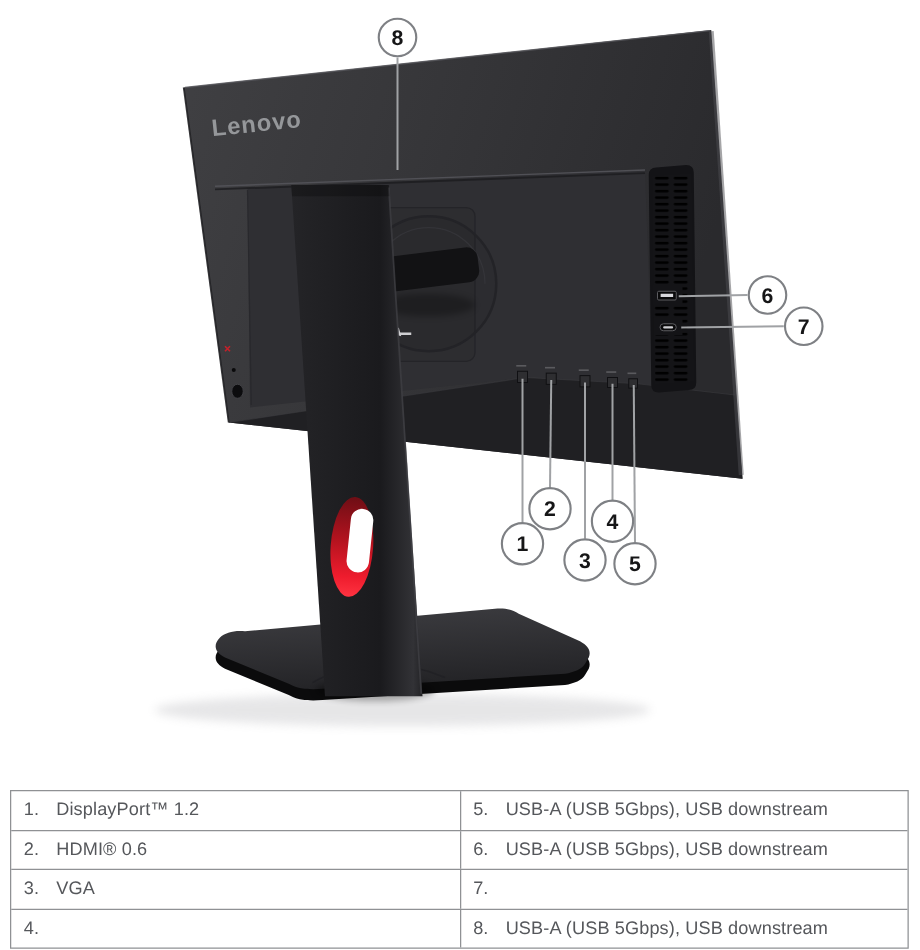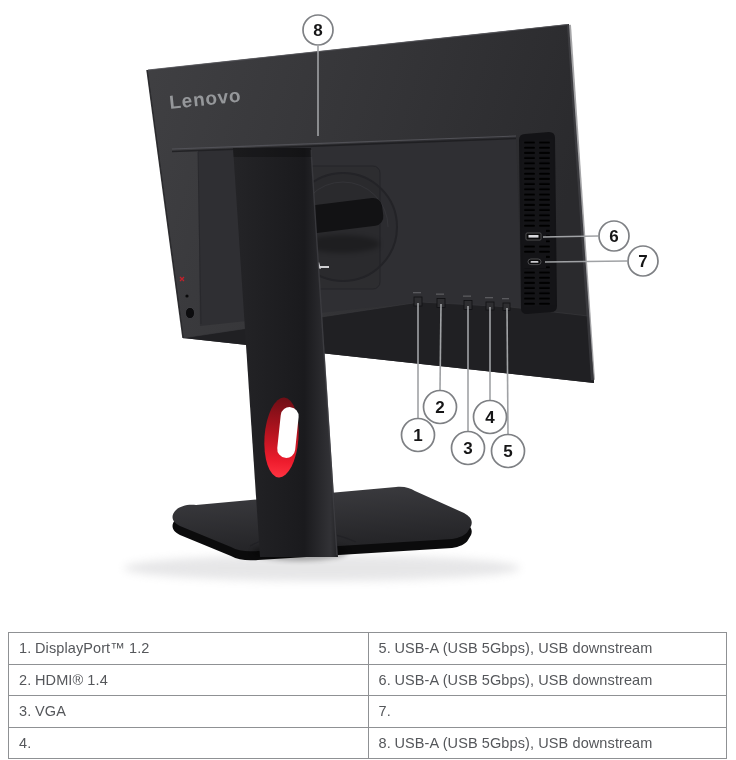--- a/index.html
+++ b/index.html
@@ -10,21 +10,21 @@
   .callout-num{font-size:17px;font-weight:700;fill:#161617;}
   .brand{font-size:19px;font-weight:600;fill:#95979a;letter-spacing:.8px;}
   
   .legend{position:absolute;left:8px;top:632px;width:719px;border:1px solid #8f9194;background:#fff;box-sizing:border-box;}
   .legend .row{display:flex;height:30.5px;border-top:1px solid #8f9194;}
   .legend .row:first-child{border-top:none;}
   .legend .cell{flex:1 1 50%;display:flex;align-items:center;padding-left:10px;box-sizing:border-box;
     color:#55575b;font-size:14.5px;letter-spacing:.1px;white-space:nowrap;overflow:hidden;}
   .legend .cell.right{border-left:1px solid #8f9194;}
   .legend .num{width:16px;flex:0 0 auto;}
-  .legend .txt{}
+  .legend .txt{margin-left:10px;}
 </style>
 </head>
 <body>
 
 <div class="stage">
 
 <svg width="736" height="620" viewBox="0 0 736 620">
   <defs>
     <linearGradient id="shellGrad" x1="0" y1="0" x2="1" y2="0.25">
       <stop offset="0" stop-color="#404043"></stop>
@@ -211,21 +211,21 @@
         <span class="txt">DisplayPort™ 1.2</span>
       </div>
       <div class="cell right">
         <span class="num">5.</span>
         <span class="txt">USB-A (USB 5Gbps), USB downstream</span>
       </div>
     </div>
     <div class="row">
       <div class="cell left">
         <span class="num">2.</span>
-        <span class="txt">HDMI® 1.4</span>
+        <span class="txt">HDMI® 0.6</span>
       </div>
       <div class="cell right">
         <span class="num">6.</span>
         <span class="txt">USB-A (USB 5Gbps), USB downstream</span>
       </div>
     </div>
     <div class="row">
       <div class="cell left">
         <span class="num">3.</span>
         <span class="txt">VGA</span>

